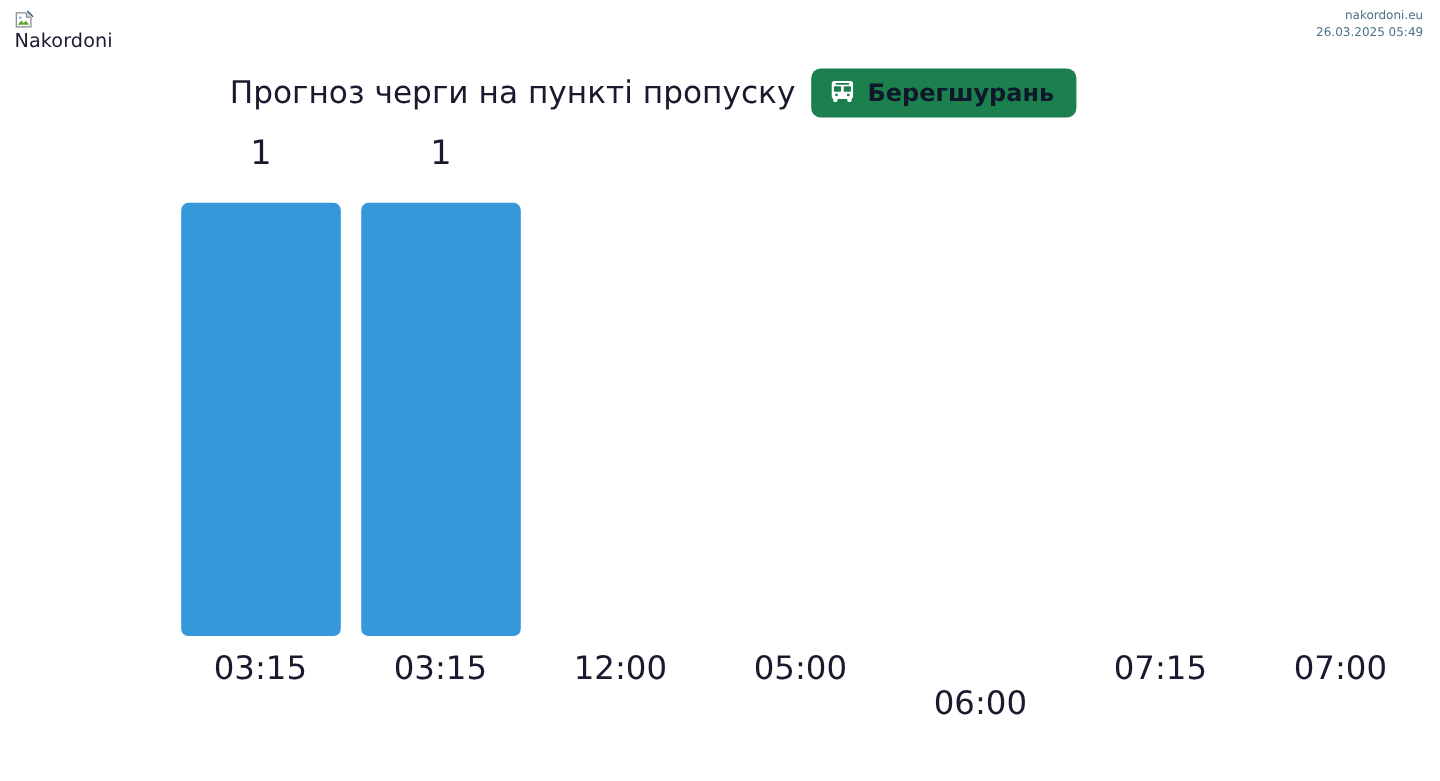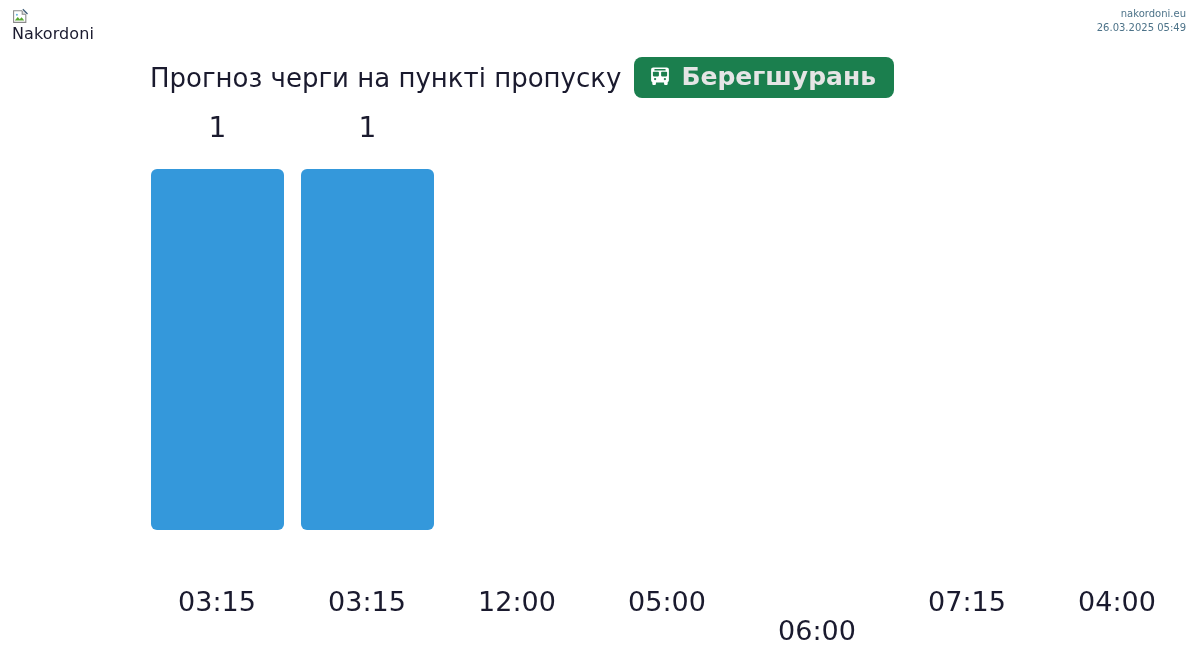--- a/index.html
+++ b/index.html
@@ -56,20 +56,21 @@
 
   
   .title-row {
     position: absolute;
     left: 0;
     top: 57px;
     width: 1044px;
     display: flex;
     align-items: center;
     justify-content: center;
+    padding-left: 22px;
   }
   .title-text {
     font-size: 26px;
     line-height: 32px;
     color: #1a1a2e;
     white-space: nowrap;
     font-weight: 400;
   }
   .post-badge {
     margin-left: 13px;
@@ -82,22 +83,22 @@
     height: 26px;
     box-sizing: content-box;
   }
   .bus-icon {
     width: 24px;
     height: 24px;
     display: block;
     flex: 0 0 auto;
   }
   .post-name {
-    color: #e5e5e5;
-    font-size: 25px;
+    color: #0f172a;
+    font-size: 20px;
     font-weight: bold;
     line-height: 26px;
     white-space: nowrap;
   }
 
   
   .chart {
     position: absolute;
     left: 0;
     top: 0;
@@ -121,21 +122,21 @@
     margin-bottom: 26px;
   }
   .bar-rect {
     width: 133px;
     background: #3498db;
     border-radius: 6px;
   }
 
   .x-label {
     position: absolute;
-    top: 585px;
+    top: 541px;
     width: 150px;
     text-align: center;
     font-size: 27px;
     line-height: 34px;
     color: #1a1a2e;
     white-space: nowrap;
   }
 </style>
 </head>
 <body>
@@ -183,14 +184,14 @@
     <span class="bar-value">1</span>
     <div class="bar-rect" style="height:361px;"></div>
   </div>
 
   <div class="x-label" style="left:142px;">03:15</div>
   <div class="x-label" style="left:292px;">03:15</div>
   <div class="x-label" style="left:442px;">12:00</div>
   <div class="x-label" style="left:592px;">05:00</div>
   <div class="x-label" style="left:742px;margin-top:29px;">06:00</div>
   <div class="x-label" style="left:892px;">07:15</div>
-  <div class="x-label" style="left:1042px;">04:00</div>
+  <div class="x-label" style="left:1042px;">07:00</div>
 </div>
 
 </body></html>

